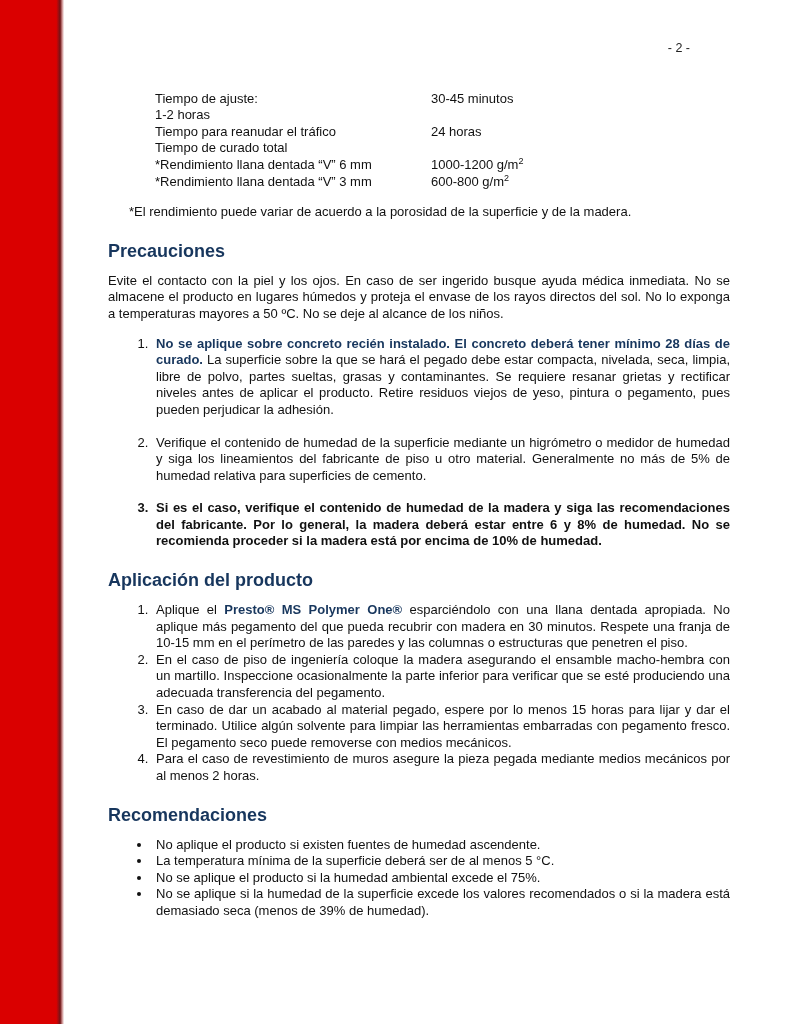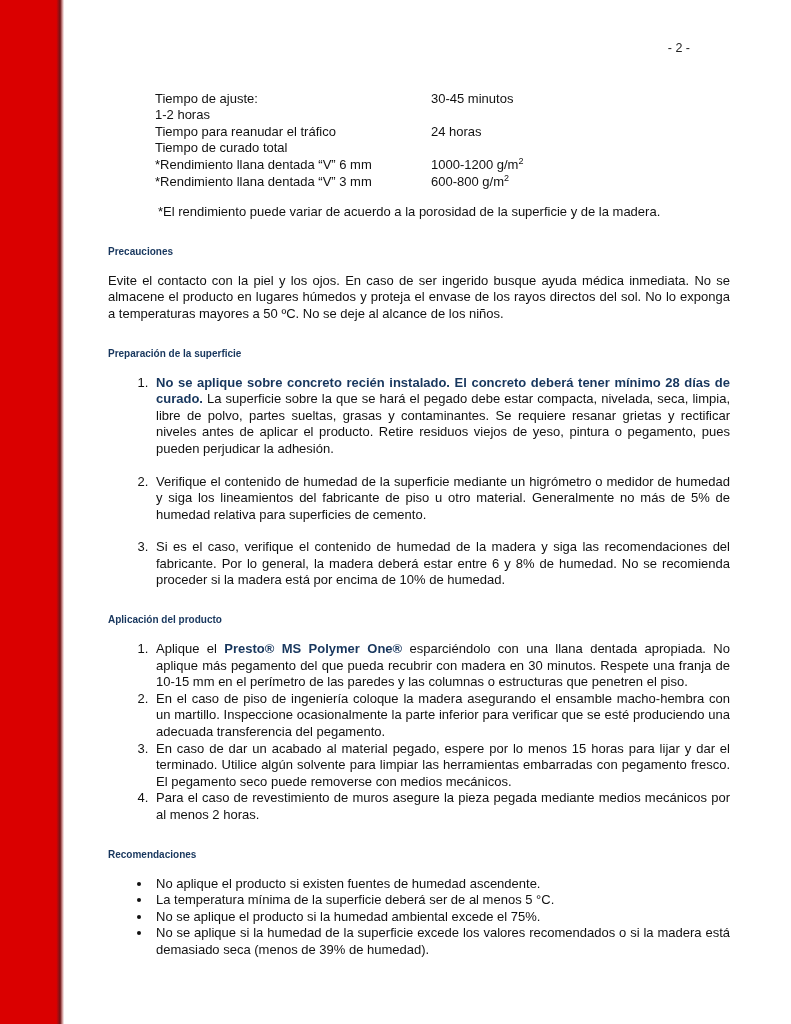--- a/index.html
+++ b/index.html
@@ -38,42 +38,42 @@
   }
   .spec-table {
     margin-left: 47px;
     margin-top: 34px;
   }
   .spec-row { display: flex; }
   .spec-label { width: 276px; flex: 0 0 276px; }
   .spec-value { flex: 1; }
   sup { font-size: 9px; line-height: 0; }
   .footnote {
-    margin-left: 50px;
+    margin-left: 21px;
     margin-top: 14px;
   }
   h2.section-heading {
-    font-size: 10px;
+    font-size: 18px;
     font-weight: bold;
     color: #17365d;
     margin: 22px 0 13px 0;
     line-height: 17px;
   }
   p.body-para {
     margin: 0 0 0 0;
     text-align: justify;
   }
   ol.num-list, ul.bullet-list {
     margin: 13px 0 0 0;
     padding: 0 0 0 44px;
     text-align: justify;
   }
   ol.num-list li { padding-left: 4px; }
   ol.num-list.spaced li { margin-bottom: 16px; }
-  ol.num-list.spaced li:last-child { margin-bottom: 9px; }
+  ol.num-list.spaced li:last-child { margin-bottom: 9px; font-weight: bold; }
   ul.bullet-list li { padding-left: 4px; }
   .lead, .brand {
     font-weight: bold;
     color: #17365d;
   }
   .sec { margin-top: 0; }
 </style>
 </head>
 <body>
 
@@ -109,21 +109,20 @@
   </div>
 
   <div class="footnote">*El rendimiento puede variar de acuerdo a la porosidad de la superficie y de la madera.</div>
 
   <div class="sec">
     <h2 class="section-heading">Precauciones</h2>
     <p class="body-para">Evite el contacto con la piel y los ojos. En caso de ser ingerido busque ayuda médica inmediata. No se almacene el producto en lugares húmedos y proteja el envase de los rayos directos del sol. No lo exponga a temperaturas mayores a 50 ºC. No se deje al alcance de los niños.</p>
   </div>
 
   <div class="sec">
-    <h2 class="section-heading">Preparación de la superficie</h2>
     <ol class="num-list spaced">
       <li><span class="lead">No se aplique sobre concreto recién instalado. El concreto deberá tener mínimo 28 días de curado.</span><span> La superficie sobre la que se hará el pegado debe estar compacta, nivelada, seca, limpia, libre de polvo, partes sueltas, grasas y contaminantes. Se requiere resanar grietas y rectificar niveles antes de aplicar el producto. Retire residuos viejos de yeso, pintura o pegamento, pues pueden perjudicar la adhesión.</span></li>
       <li><span>Verifique el contenido de humedad de la superficie mediante un higrómetro o medidor de humedad y siga los lineamientos del fabricante de piso u otro material. Generalmente no más de 5% de humedad relativa para superficies de cemento.</span></li>
       <li><span>Si es el caso, verifique el contenido de humedad de la madera y siga las recomendaciones del fabricante. Por lo general, la madera deberá estar entre 6 y 8% de humedad. No se recomienda proceder si la madera está por encima de 10% de humedad.</span></li>
     </ol>
   </div>
 
   <div class="sec">
     <h2 class="section-heading">Aplicación del producto</h2>
     <ol class="num-list">

